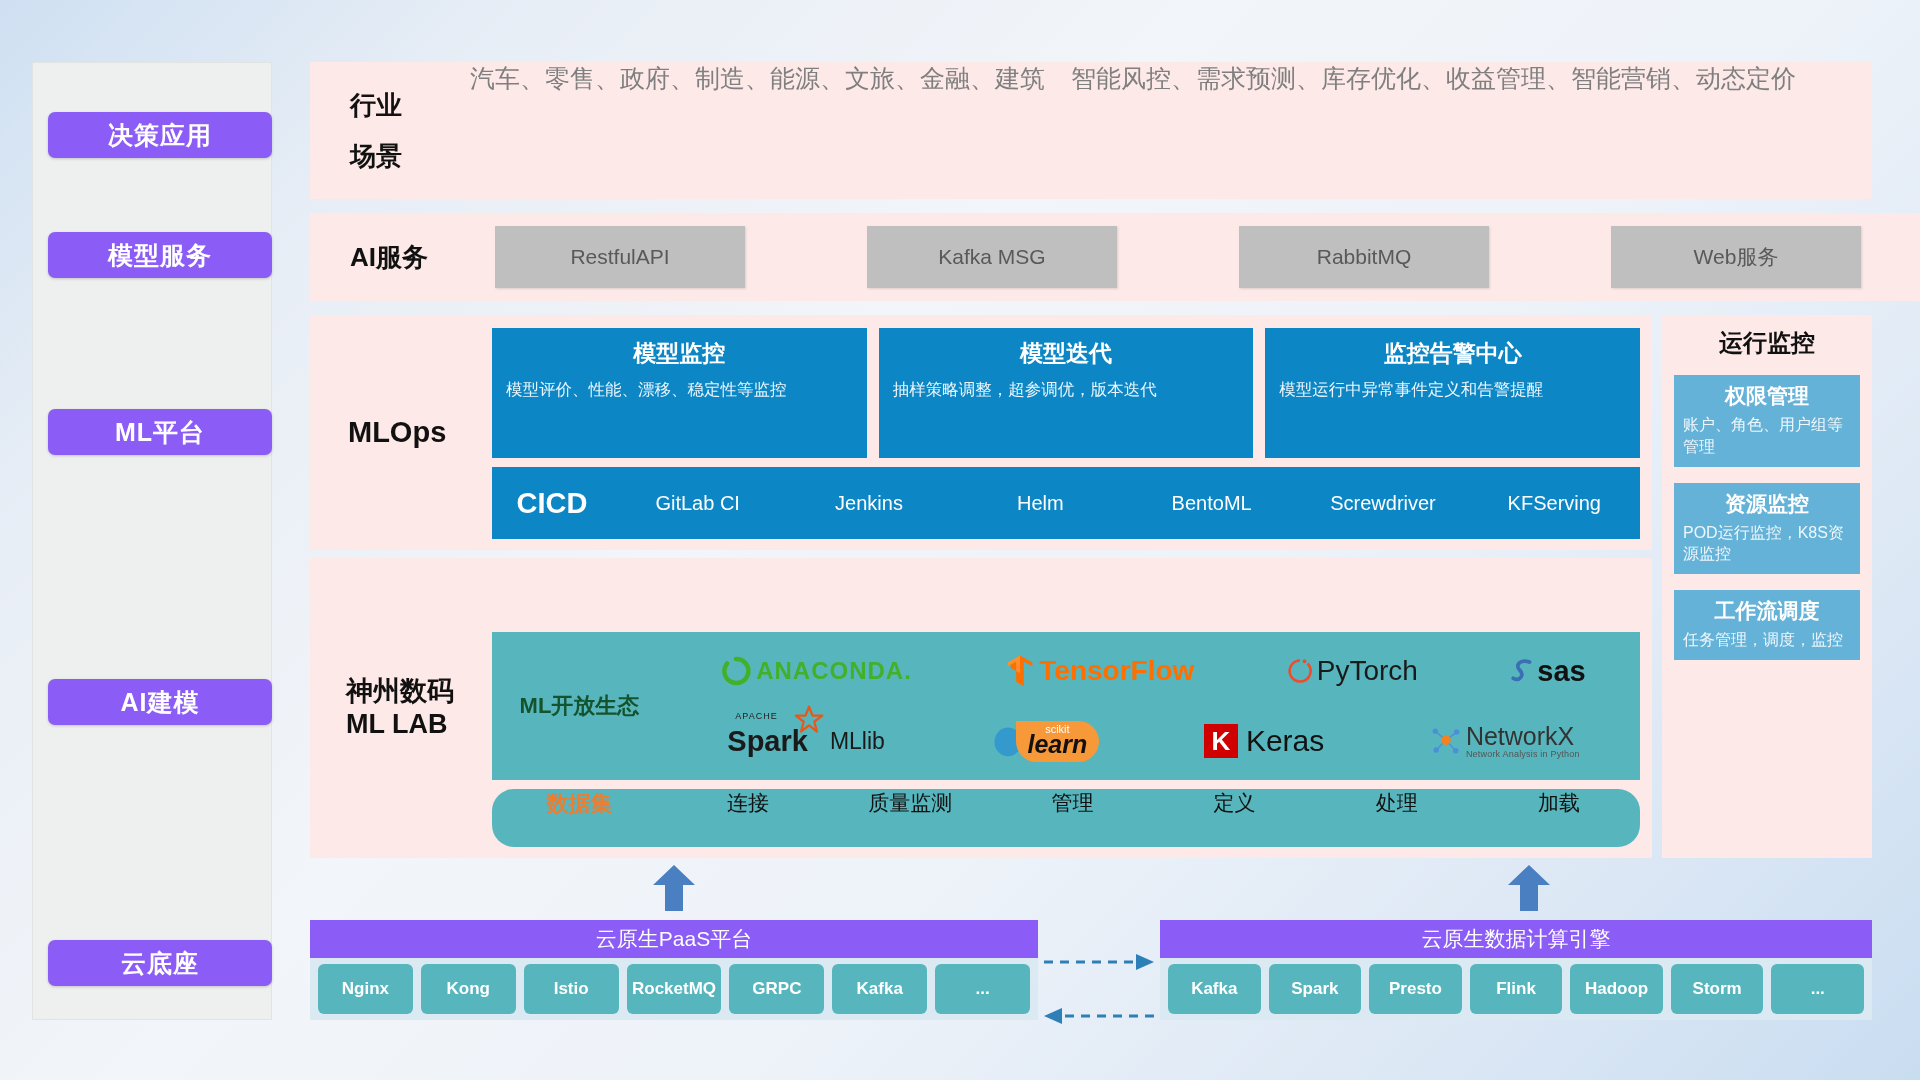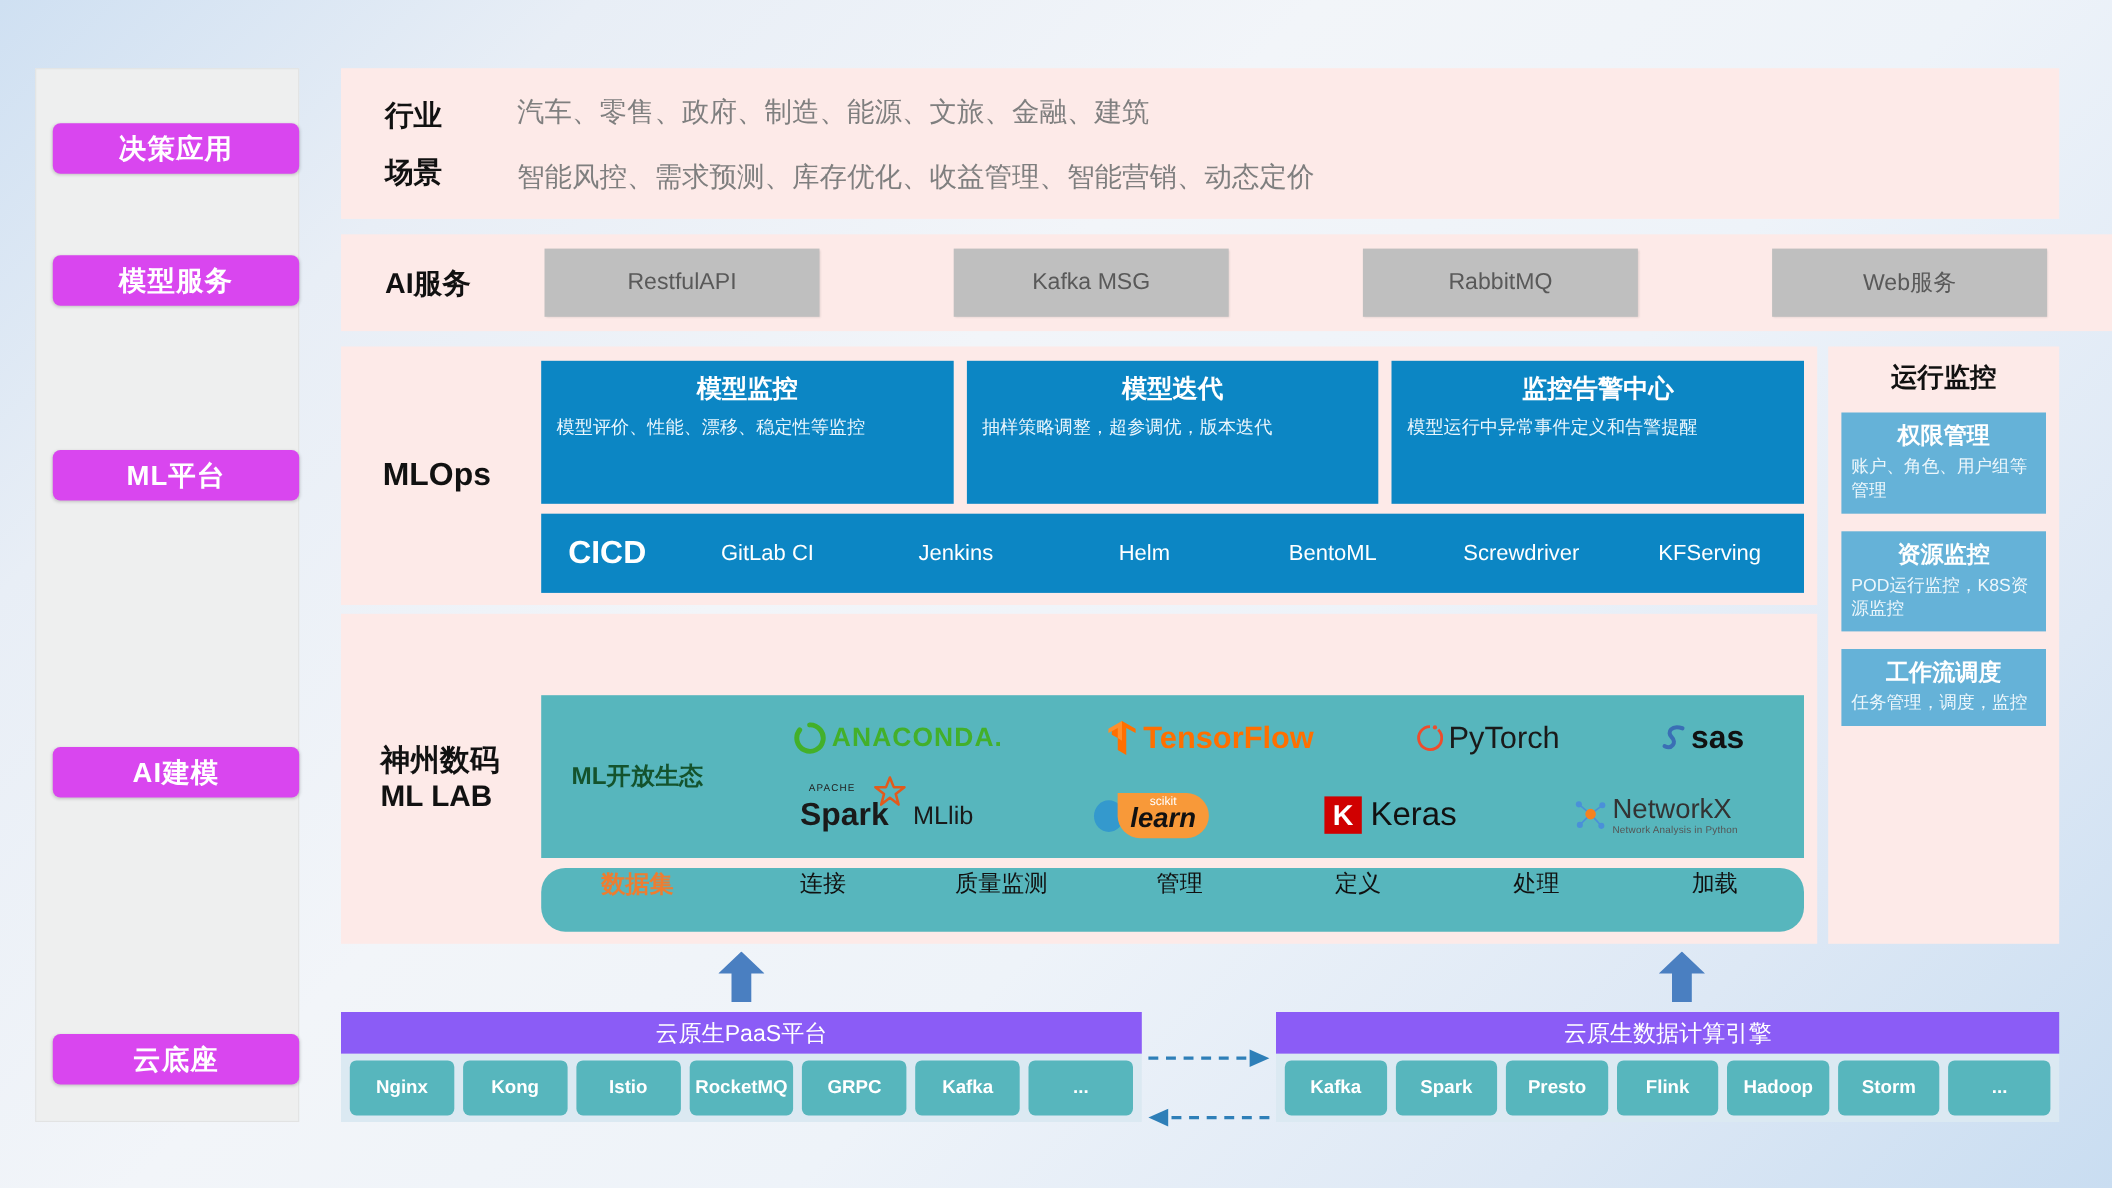--- a/index.html
+++ b/index.html
@@ -11,21 +11,21 @@
   }
   #stage { position: absolute; left: 0; top: 0; width: 1920px; height: 1080px; }
 
   
   .left-rail {
     position: absolute; left: 32px; top: 62px; width: 240px; height: 958px;
     background: #eeefef; border: 1px solid #e2e3e3;
   }
   .rail-chip {
     position: absolute; left: 48px; width: 224px; height: 46px;
-    background: #d946ef; border-radius: 7px;
+    background: #8b5cf6; border-radius: 7px;
     color: #fff; font-weight: bold; font-size: 25px;
     display: flex; align-items: center; justify-content: center;
     letter-spacing: 1px;
     box-shadow: 0 1px 3px rgba(0,0,0,.18);
   }
 
   
   .band {
     position: absolute; background: #fdeae8;
   }
@@ -33,21 +33,21 @@
     font-weight: bold; color: #111; font-size: 26px;
     display: flex; align-items: center;
   }
   .muted-text { color: #7f7f7f; font-size: 25px; white-space: nowrap; }
 
   
   #row-app { left: 310px; top: 62px; width: 1562px; height: 137px; }
   #row-app .lbl-col { position: absolute; left: 40px; top: 0; width: 110px; height: 100%;
     display: flex; flex-direction: column; justify-content: center; gap: 16px; text-align: right; }
   #row-app .val-col { position: absolute; left: 160px; top: 0; height: 100%;
-    display: flex; flex-direction: column; justify-content: center; gap: 26px; }
+    display: flex; flex-direction: row; justify-content: center; gap: 26px; }
 
   
   #row-svc { left: 310px; top: 213px; width: 1754px; height: 88px; }
   #row-svc .svc-label { position: absolute; left: 40px; top: 0; height: 100%; }
   .svc-grid { position: absolute; left: 185px; top: 13px; right: 14px; height: 62px;
     display: flex; gap: 122px; }
   .svc-btn { width: 250px; height: 62px; background: #bfbfbf; color: #595959;
     font-size: 21px; display: flex; align-items: center; justify-content: center;
     box-shadow: 1px 1px 2px rgba(0,0,0,.12); }
 

